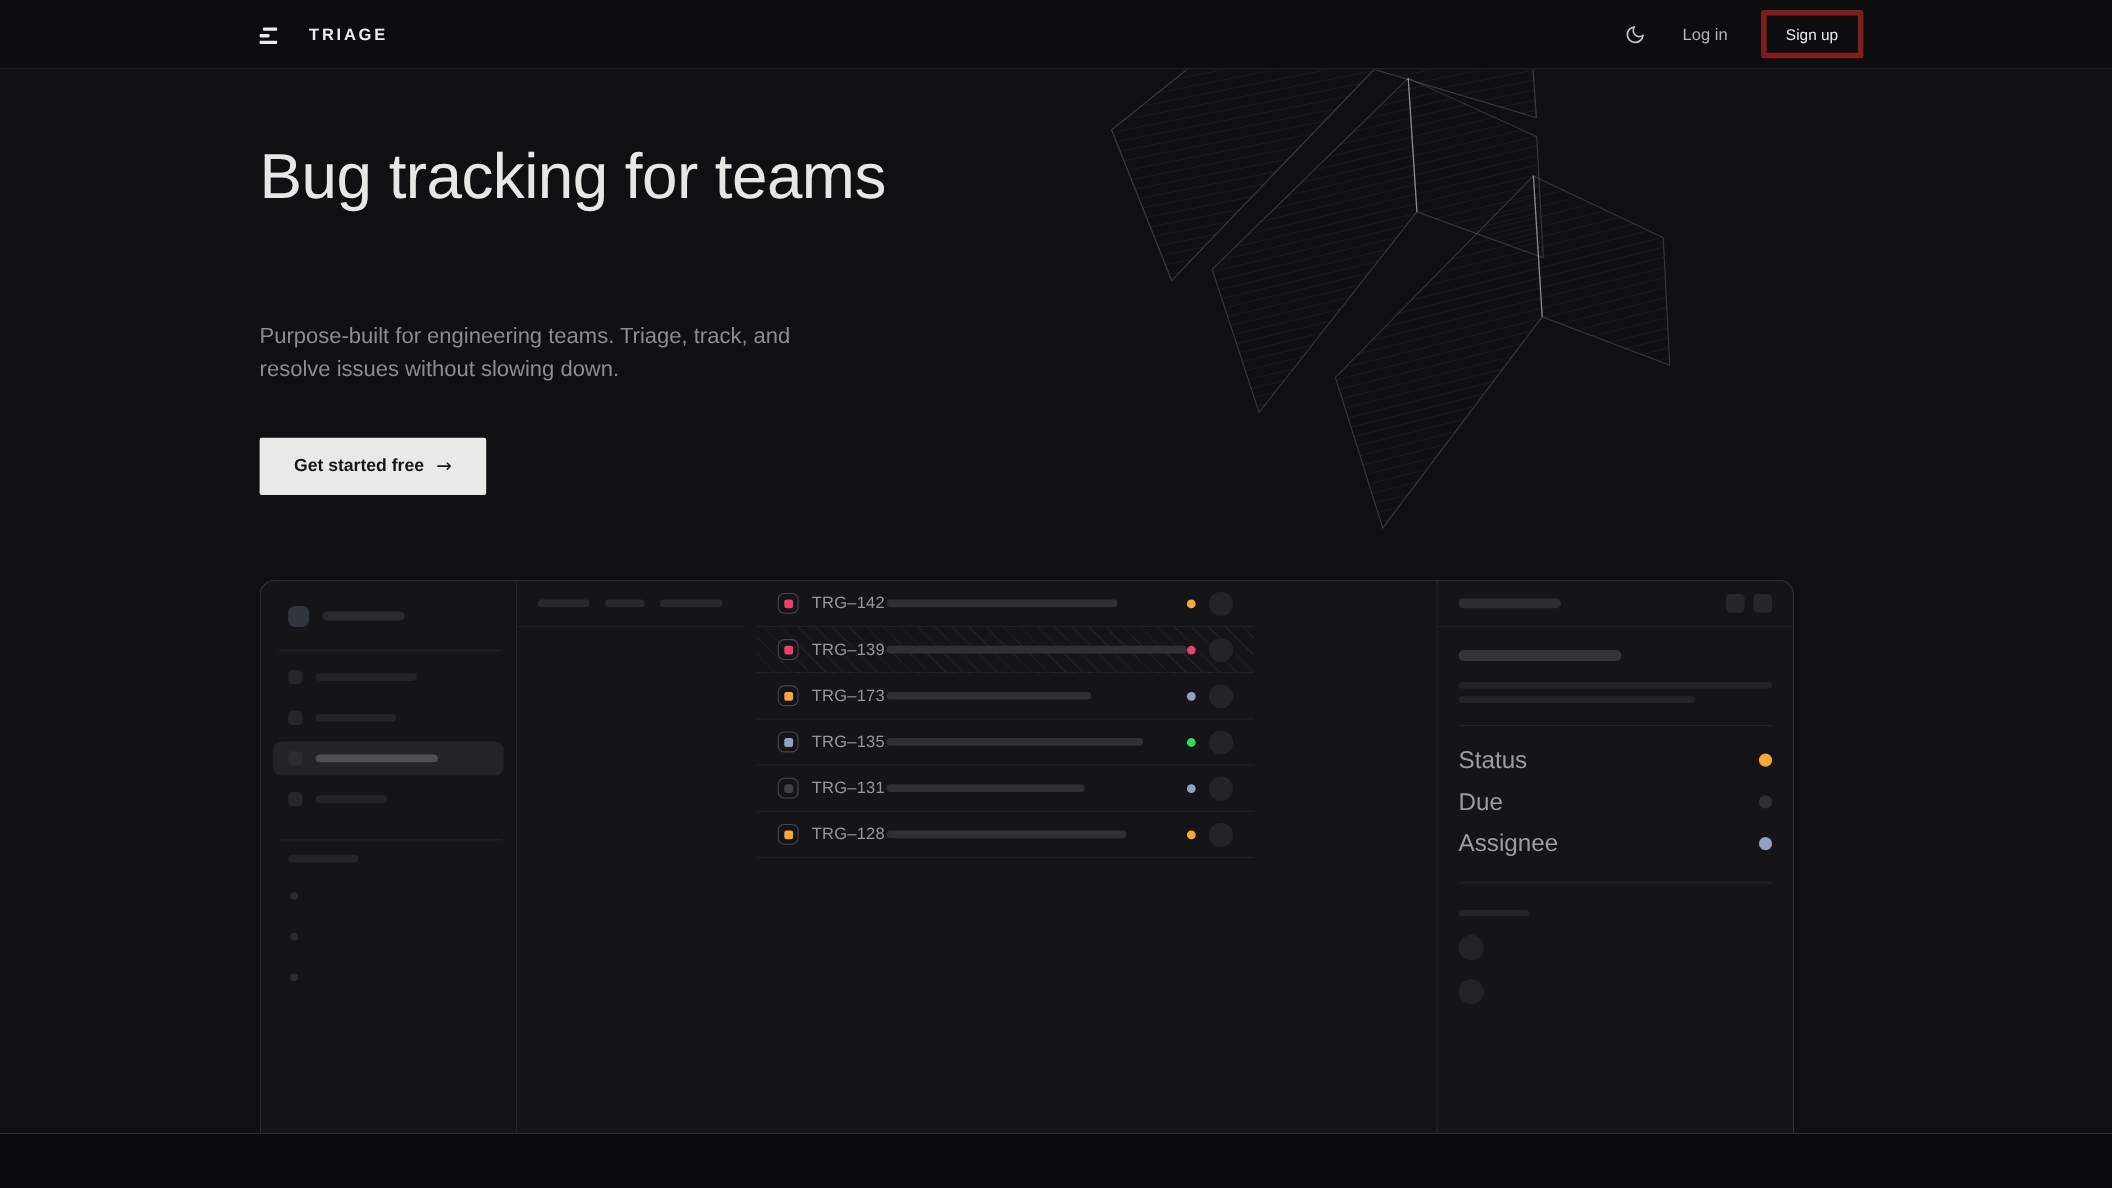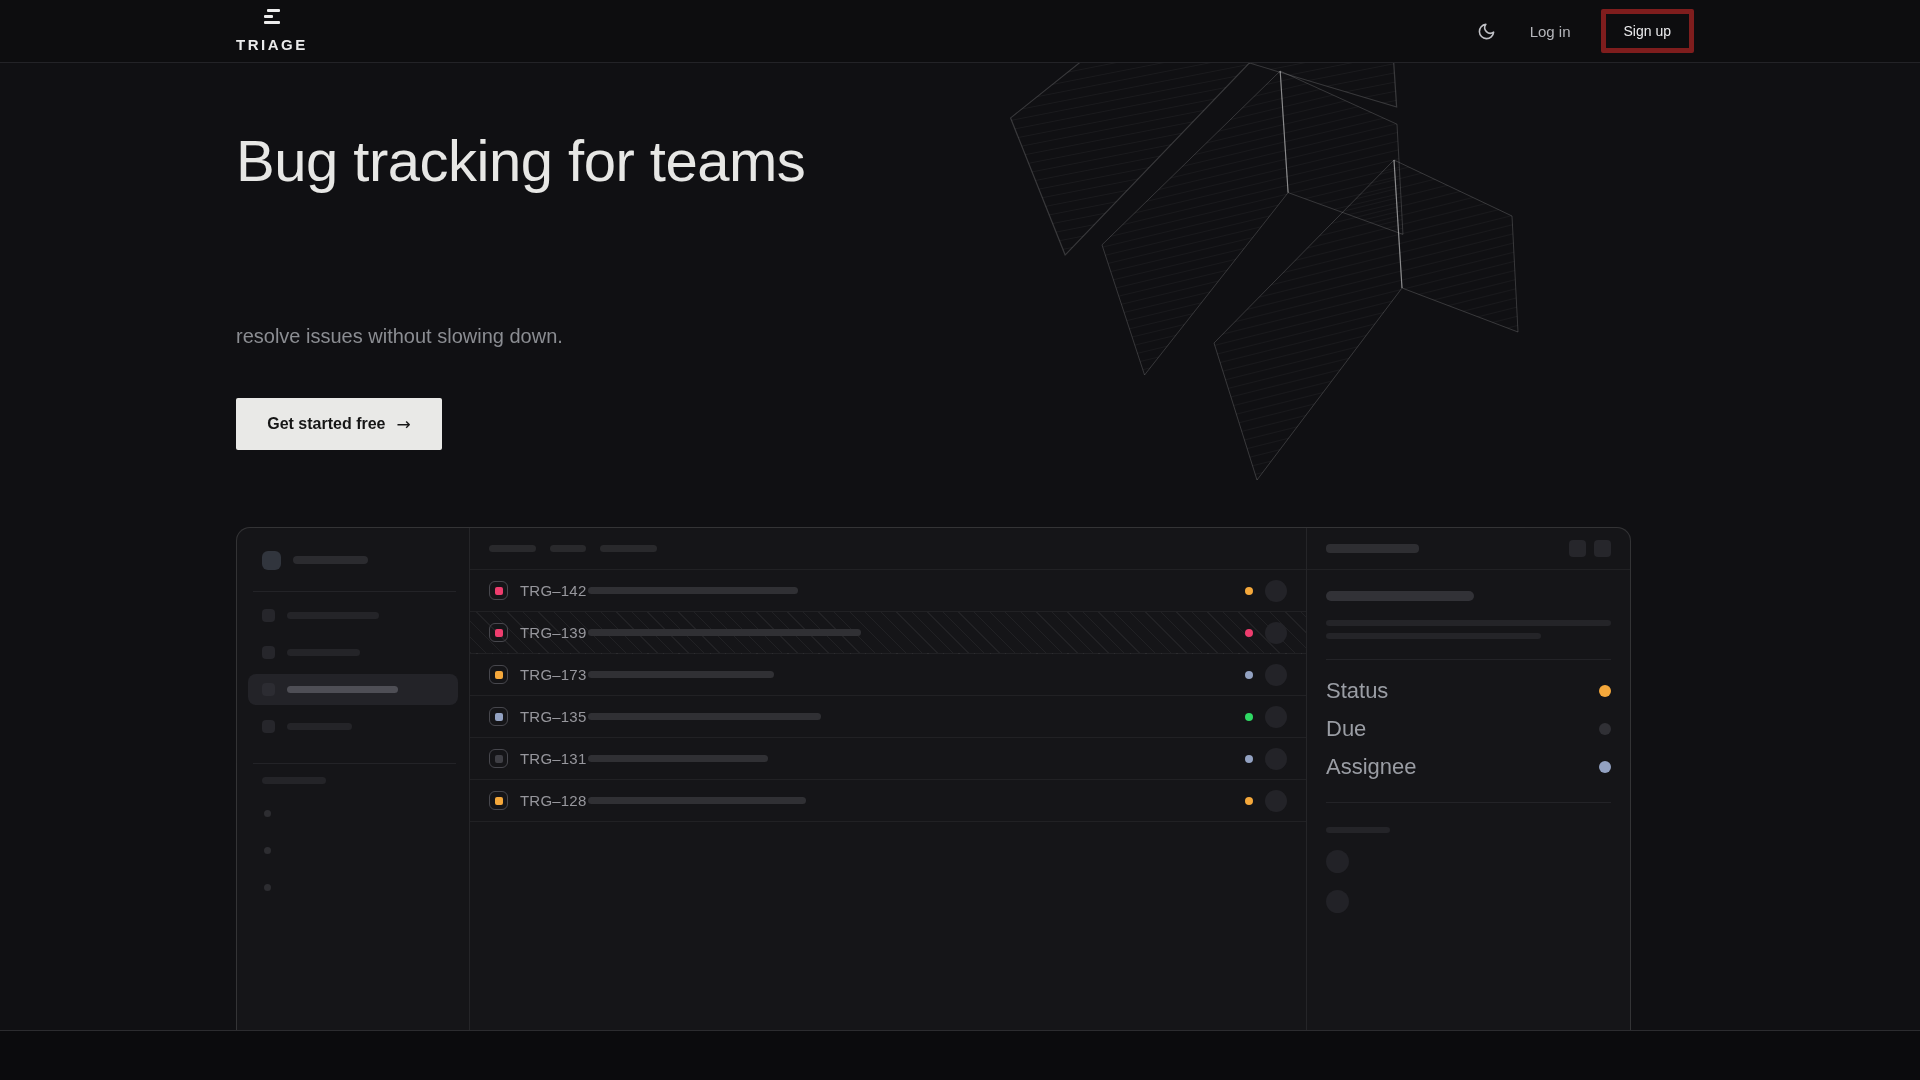--- a/index.html
+++ b/index.html
@@ -13,21 +13,21 @@
 
   
   .site-header{
     position:absolute; left:0; top:0; width:1920px; height:63px;
     background:#0d0d0f;
     border-bottom:1px solid #232327;
     display:flex; align-items:center; justify-content:space-between;
     padding:0 236px 0 236px;
     z-index:30;
   }
-  .brand{ display:flex; align-items:center; gap:12px; cursor:pointer;flex-direction:column; }
+  .brand{ display:flex; align-items:flex-end; gap:29px; cursor:pointer; }
   .logo-icon{ width:16px; height:15px; position:relative; display:inline-block; }
   .logo-icon span{ position:absolute; height:3px; background:#ececec; border-radius:1px; }
   .logo-icon span:nth-child(1){ left:3px; right:0; top:0; }
   .logo-icon span:nth-child(2){ left:0; width:9px; top:6px; }
   .logo-icon span:nth-child(3){ left:0; right:0; top:12px; }
   .brand-name{ font-size:15px; font-weight:bold; letter-spacing:2.5px; color:#ececec; }
   .header-right{ display:flex; align-items:center; gap:30px; margin-right:-10px; }
   .moon-btn{ width:26px; height:26px; display:flex; align-items:center; justify-content:center; cursor:pointer; }
   .login-link{ font-size:15px; color:#b5b6bb; cursor:pointer; }
   .signup-btn{
@@ -68,21 +68,21 @@
     background:#151518;
     border:1px solid rgba(255,255,255,0.13);
     border-bottom:none;
     border-radius:14px 14px 0 0;
     display:flex;
     overflow:hidden;
     z-index:5;
   }
   .m-col{ height:100%; }
   .m-sidebar{ width:233px; border-right:1px solid rgba(255,255,255,0.07); padding-top:22px; }
-  .m-list{ width:837px; border-right:1px solid rgba(255,255,255,0.07); display:flex; flex-direction:column; }
+  .m-list{ width:837px; border-right:1px solid rgba(255,255,255,0.07); display:flex; flex-direction:row;gap:12px; }
   .m-detail{ width:323px; }
 
   .skel{ background:#29292d; border-radius:4px; display:inline-block; }
 
   
   .ws-row{ display:flex; align-items:center; gap:12px; padding:0 25px; height:20px; }
   .ws-icon{ width:19px; height:19px; border-radius:6px; background:#31353d; flex:none; }
   .ws-bar{ height:8px; background:#2b2b2f; }
   .m-divider{ height:1px; background:#232327; margin:21px 13px 0 16px; }
   .side-items{ margin-top:8px; }
@@ -185,21 +185,21 @@
       </defs>
       <use href="#slab" transform="translate(58,-128) scale(1.27,1)"></use>
       <use href="#slab" transform="translate(150,8) scale(0.99,0.95)"></use>
       <use href="#slab" transform="translate(262,97)"></use>
     </svg>
   </div>
   <h1 class="hero-title">
     <span>Bug tracking for teams</span><br>
   </h1>
   <p class="hero-sub">
-    <br>
+    <span>Purpose-built for engineering teams. Triage, track, and</span><br>
     <span>resolve issues without slowing down.</span>
   </p>
   <button class="cta-btn">
     <span>Get started free</span>
     <span class="cta-arrow">→</span>
   </button>
 </section>
 
 <div class="mockup">
 

